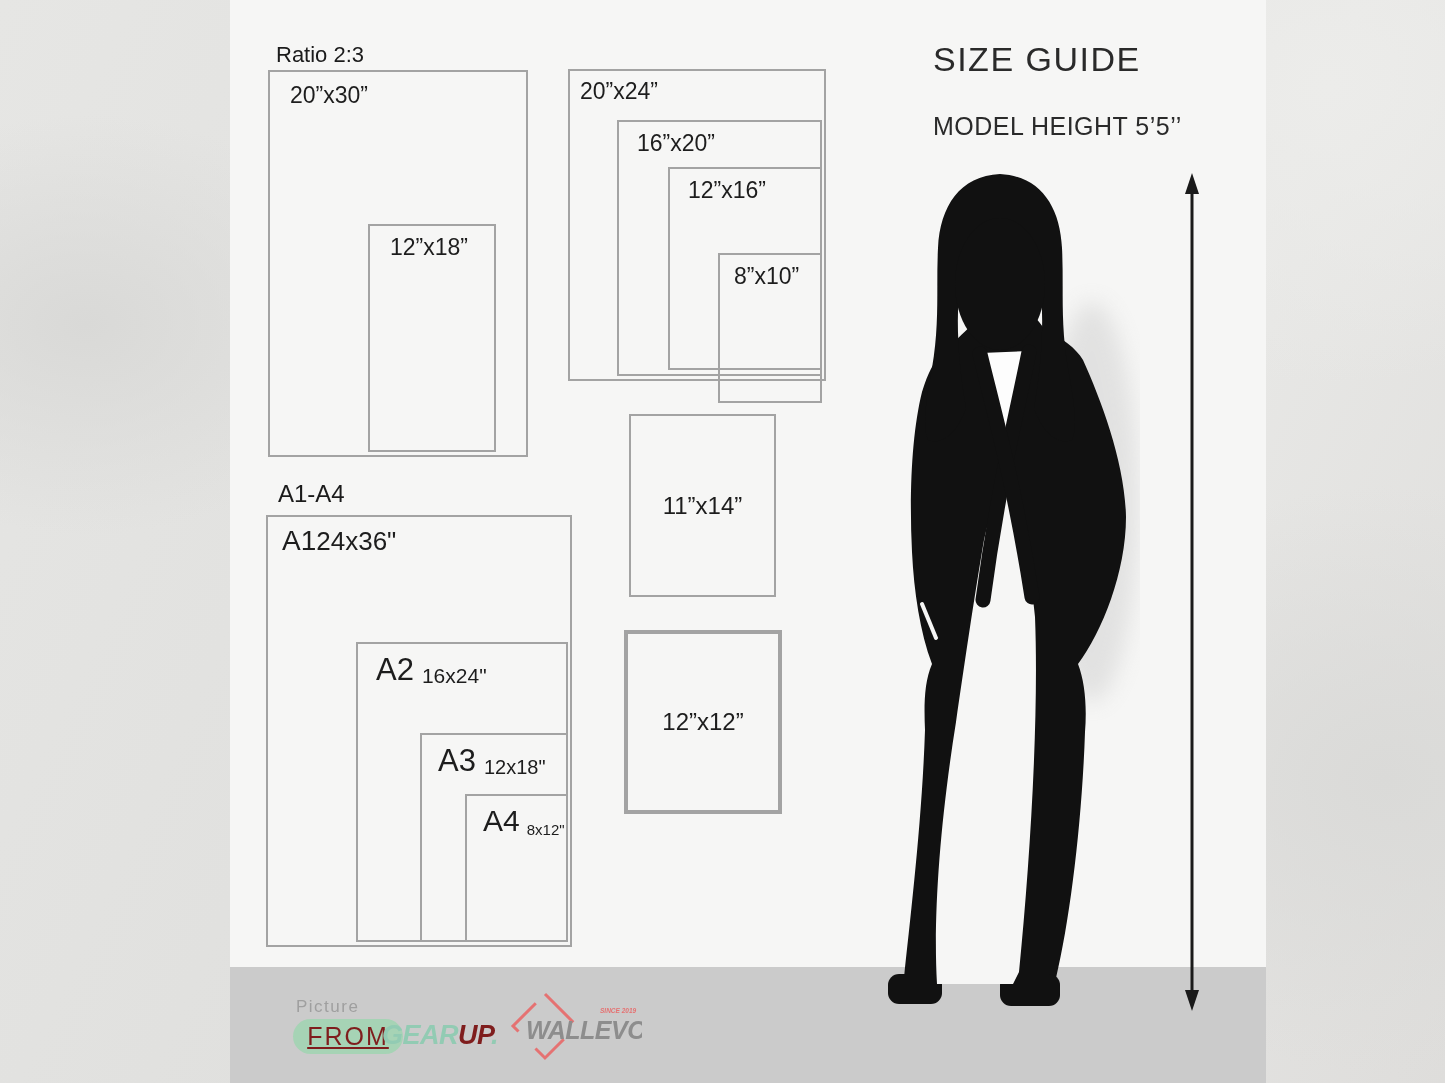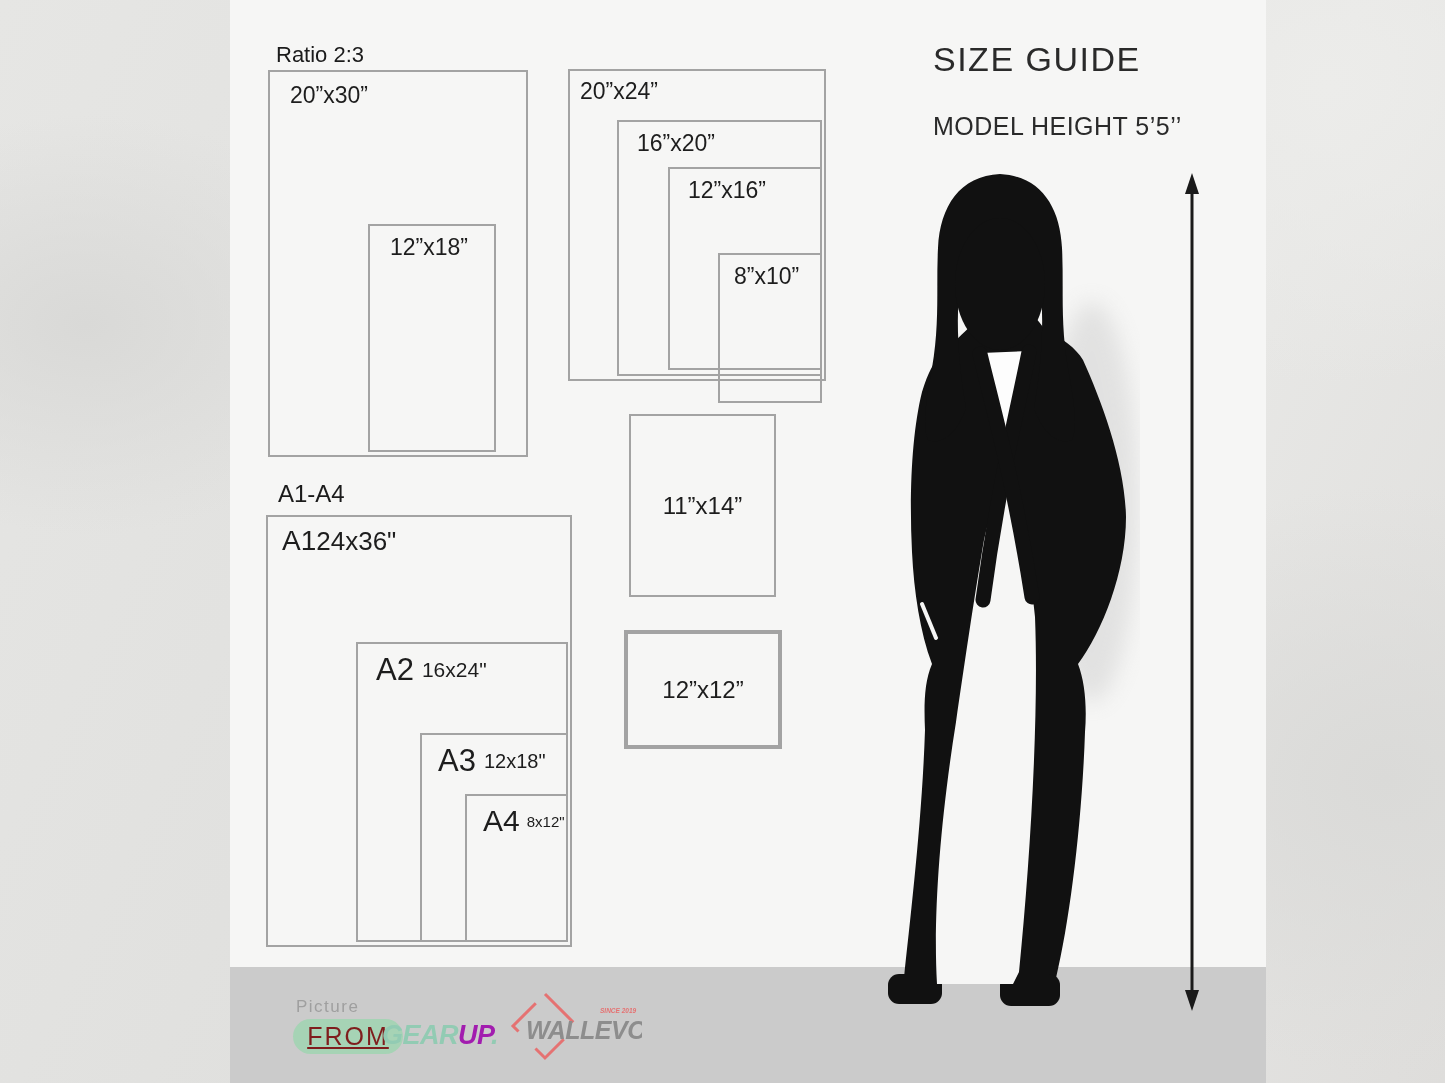--- a/index.html
+++ b/index.html
@@ -12,31 +12,31 @@
       linear-gradient(115deg, #e6e6e4 0%, #e0e0de 40%, #e8e8e6 70%, #dedddb 100%);}
   .content{position:absolute;left:230px;top:0;width:1036px;height:1083px;background:#f6f6f5;}
   .rect{position:absolute;border:2px solid #a3a3a3;box-sizing:border-box;background:transparent;}
   .rect.thick{border-width:4px;}
   .szlabel{position:absolute;top:8px;left:18px;font-size:23px;color:#1d1d1d;white-space:nowrap;}
   .center-label{position:absolute;inset:0;display:flex;align-items:center;justify-content:center;
     font-size:24px;color:#1d1d1d;}
   .grp-title{position:absolute;font-size:22px;color:#1b1b1b;white-space:nowrap;}
   .aname{font-weight:400;color:#1d1d1d;}
   .adim{color:#1d1d1d;}
-  .alabel{position:absolute;display:flex;align-items:center;white-space:nowrap;}
+  .alabel{position:absolute;display:flex;align-items:flex-end;white-space:nowrap;}
   .big-title{position:absolute;left:703px;top:40px;font-size:34px;letter-spacing:1.5px;color:#2a2a2a;}
   .sub-title{position:absolute;left:703px;top:112px;font-size:25px;letter-spacing:0.5px;color:#2a2a2a;}
   .footer{position:absolute;left:0;top:967px;width:1036px;height:116px;background:#cbcbcb;z-index:1;}
   .picture-word{position:absolute;left:66px;top:30px;font-size:17px;letter-spacing:1.5px;color:#9f9f9f;}
   .from-pill{position:absolute;left:63px;top:52px;width:110px;height:35px;border-radius:18px;
     background:#a6d3b5;display:flex;align-items:center;justify-content:center;
     font-size:25px;font-weight:300;letter-spacing:2px;color:#7f1d1d;text-decoration:underline;}
   .gearup{position:absolute;left:152px;top:53px;font-size:27px;font-style:italic;font-weight:800;
     letter-spacing:-0.5px;}
-  .gearup .gear{color:#92cbb3;} .gearup .up{color:#a21caf;} .gearup .dot{color:#92cbb3;}
+  .gearup .gear{color:#92cbb3;} .gearup .up{color:#7f1d1d;} .gearup .dot{color:#92cbb3;}
   .silhouette{position:absolute;left:650px;top:172px;z-index:2;}
   .height-arrow{position:absolute;left:950px;top:172px;z-index:2;}
   .wallevo-logo{position:absolute;left:277px;top:20px;}
 </style>
 </head>
 <body>
 
 <div class="canvas">
   <div class="content">
 
@@ -57,21 +57,21 @@
     <div class="rect" style="left:438px;top:167px;width:154px;height:203px;">
       <span class="szlabel">12”x16”</span>
     </div>
     <div class="rect" style="left:488px;top:253px;width:104px;height:150px;">
       <span class="szlabel" style="left:14px;">8”x10”</span>
     </div>
 
     <div class="rect" style="left:393px;top:414px;width:147px;height:183px;margin-left:6px;">
       <span class="center-label">11”x14”</span>
     </div>
-    <div class="rect thick" style="left:394px;top:630px;width:158px;height:119px;">
+    <div class="rect thick" style="left:394px;top:630px;width:158px;height:184px;">
       <span class="center-label">12”x12”</span>
     </div>
 
     <div class="grp-title" style="left:48px;top:480px;font-size:24px;">A1-A4</div>
     <div class="rect" style="left:36px;top:515px;width:306px;height:432px;">
       <div class="alabel" style="left:14px;top:8px;">
         <span class="aname" style="font-size:28px;">A1</span>
         <span class="adim" style="font-size:26px;">24x36"</span>
       </div>
     </div>

